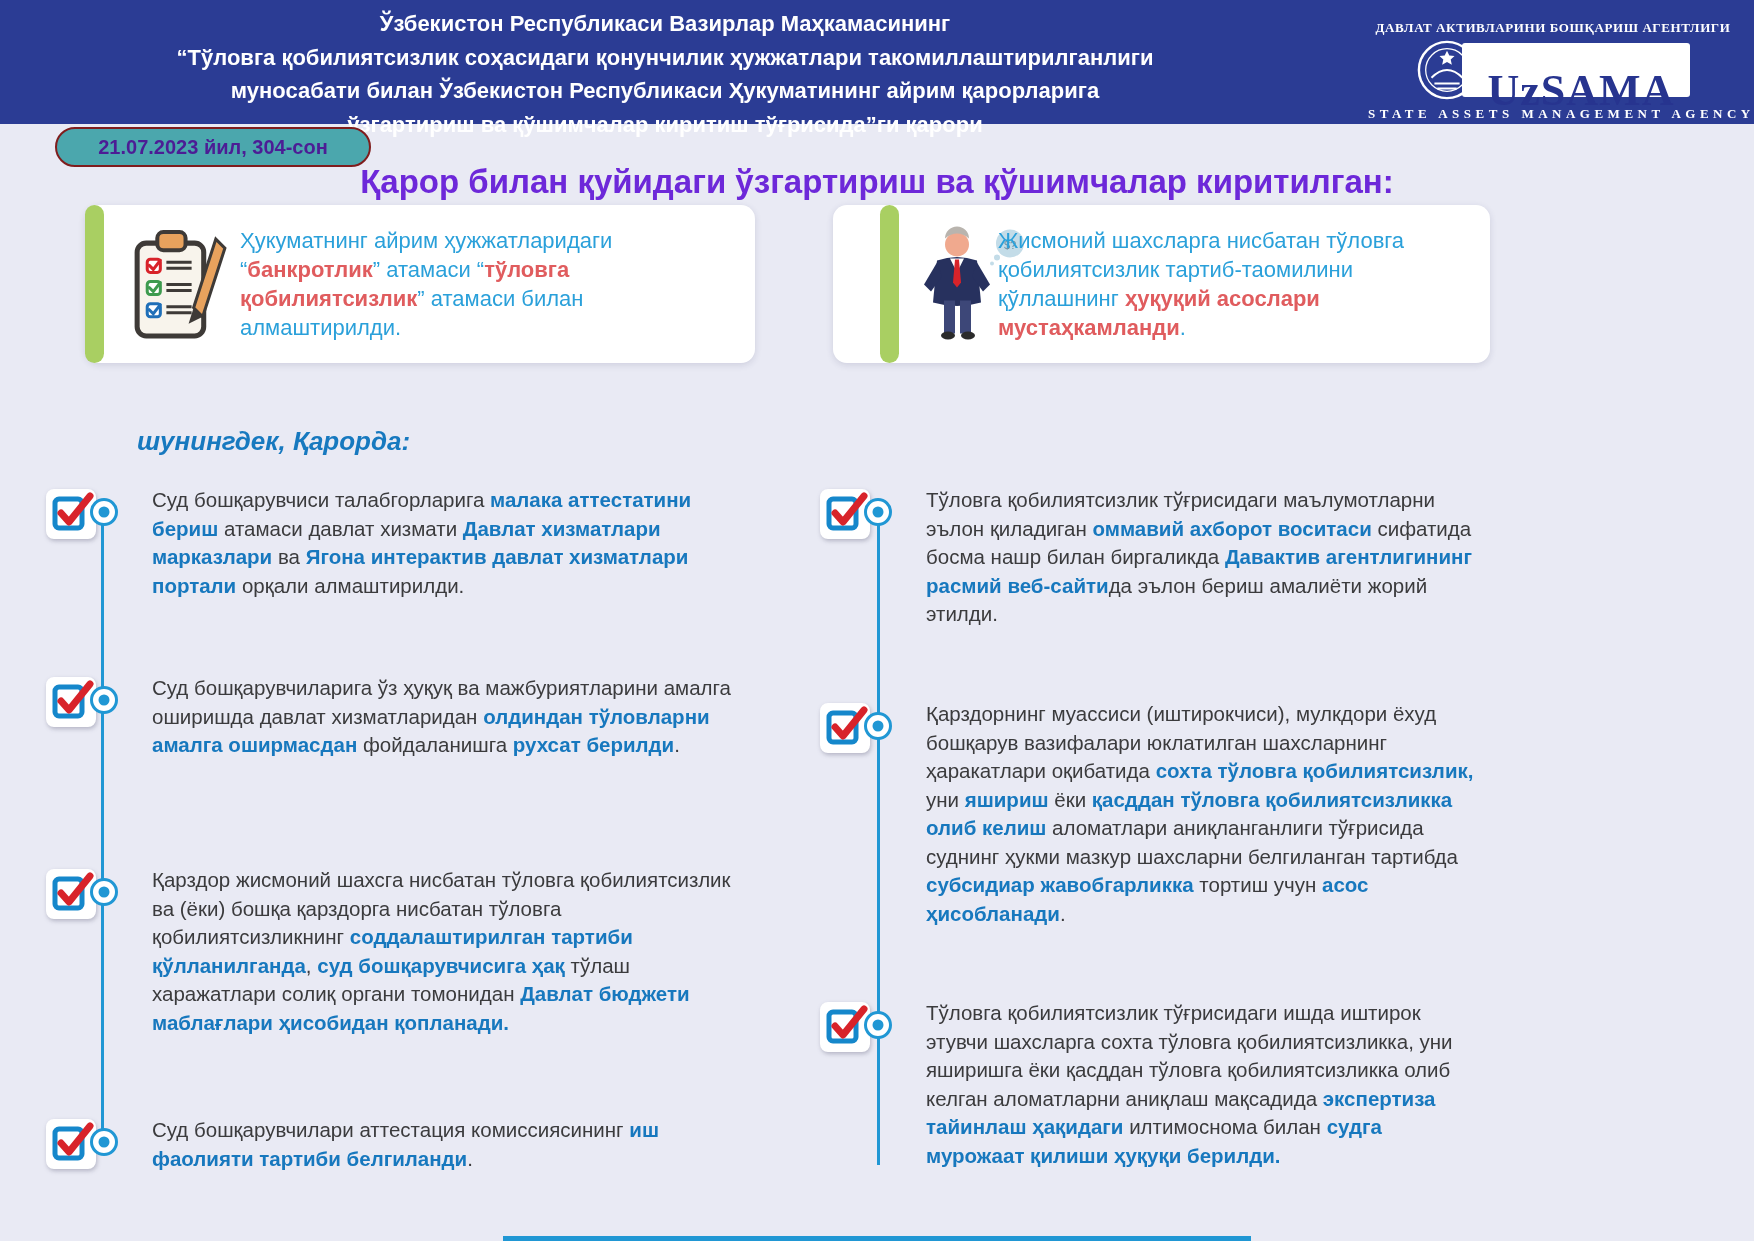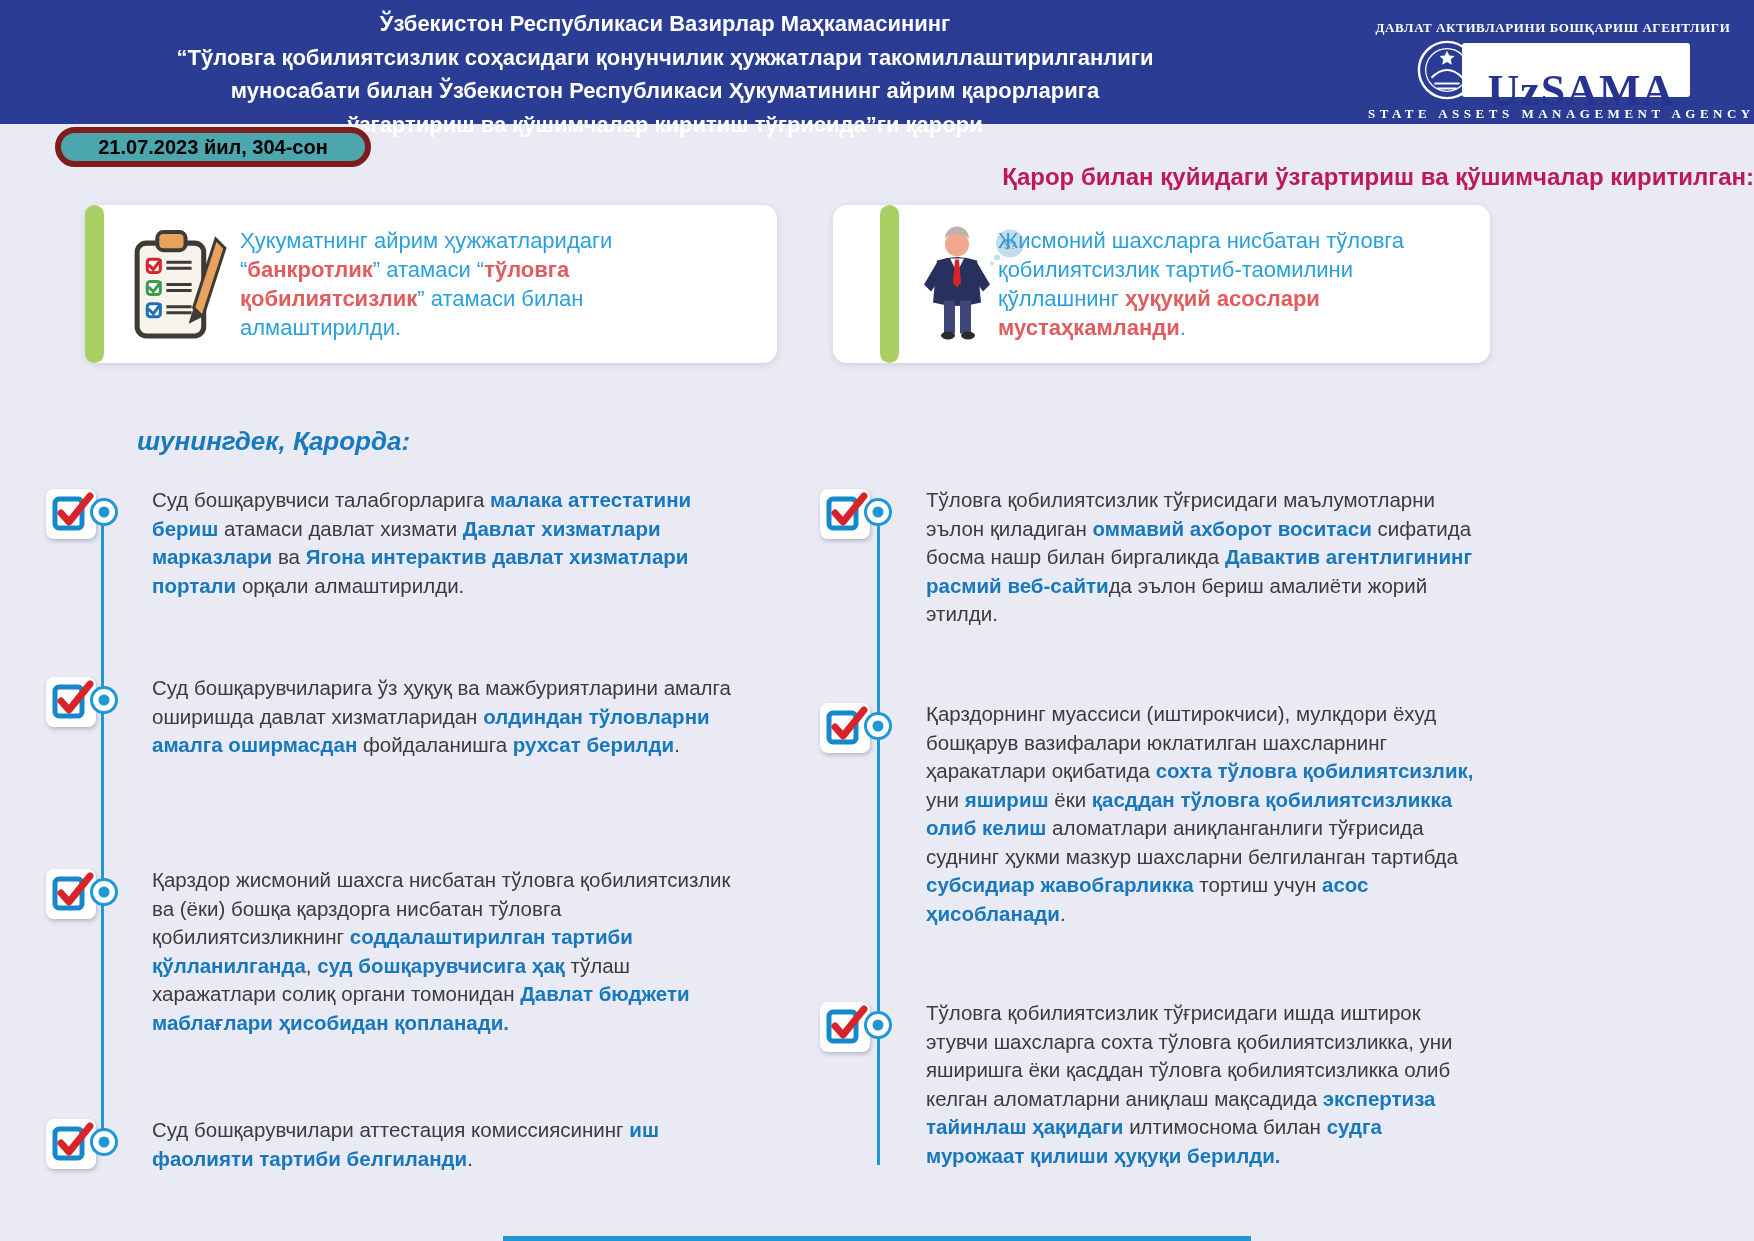--- a/index.html
+++ b/index.html
@@ -16,30 +16,30 @@
   .logo-row{display:flex;align-items:center;justify-content:center;margin-top:5px;height:58px;}
   .emblem{width:62px;height:62px;margin-right:-16px;position:relative;z-index:2;}
   .brand-box{background:#fff;border-radius:3px;height:54px;display:flex;align-items:center;
     padding:0 16px 0 26px;}
   .brand{font-family:"Liberation Serif",serif;font-weight:bold;font-size:44px;
     color:#27348F;letter-spacing:1px;line-height:1;margin-top:41px;}
   .logo-bottom{font-family:"Liberation Serif",serif;font-weight:bold;font-size:13px;
     letter-spacing:4.5px;margin-top:7px;white-space:nowrap;}
 
   .badge{position:absolute;left:55px;top:127px;width:316px;height:40px;box-sizing:border-box;
-    background:#4BA7AD;border:6px solid #7f1d1d;border-radius:22px;color:#000000;
+    background:#4BA7AD;border:2px solid #7f1d1d;border-radius:22px;color:#4c1d95;
     font-weight:bold;font-size:20px;display:flex;align-items:center;justify-content:center;}
 
   
-  .heading{position:absolute;left:0;top:163px;width:1754px;text-align:right;
-    color:#be185d;font-weight:bold;font-size:24px;}
+  .heading{position:absolute;left:0;top:163px;width:1754px;text-align:center;
+    color:#6d28d9;font-weight:bold;font-size:33px;}
 
   .card{position:absolute;top:205px;height:158px;background:#ffffff;border-radius:14px;
     box-shadow:0 2px 7px rgba(40,40,90,.14);}
-  .card.c1{left:85px;width:670px;padding-left:22px;}
+  .card.c1{left:85px;width:670px;}
   .card.c2{left:833px;width:657px;}
   .accent{position:absolute;top:0;height:100%;width:19px;border-radius:10px;background:#A9CF62;}
   .c1 .accent{left:0;}
   .c2 .accent{left:47px;}
   .card-icon{position:absolute;}
   .c1 .card-icon{left:44px;top:22px;}
   .c2 .card-icon{left:82px;top:20px;}
   .card-text{position:absolute;top:50%;transform:translateY(-50%);margin:0;
     font-size:22px;line-height:29px;color:#2AA0DA;}
   .c1 .card-text{left:155px;width:482px;}

